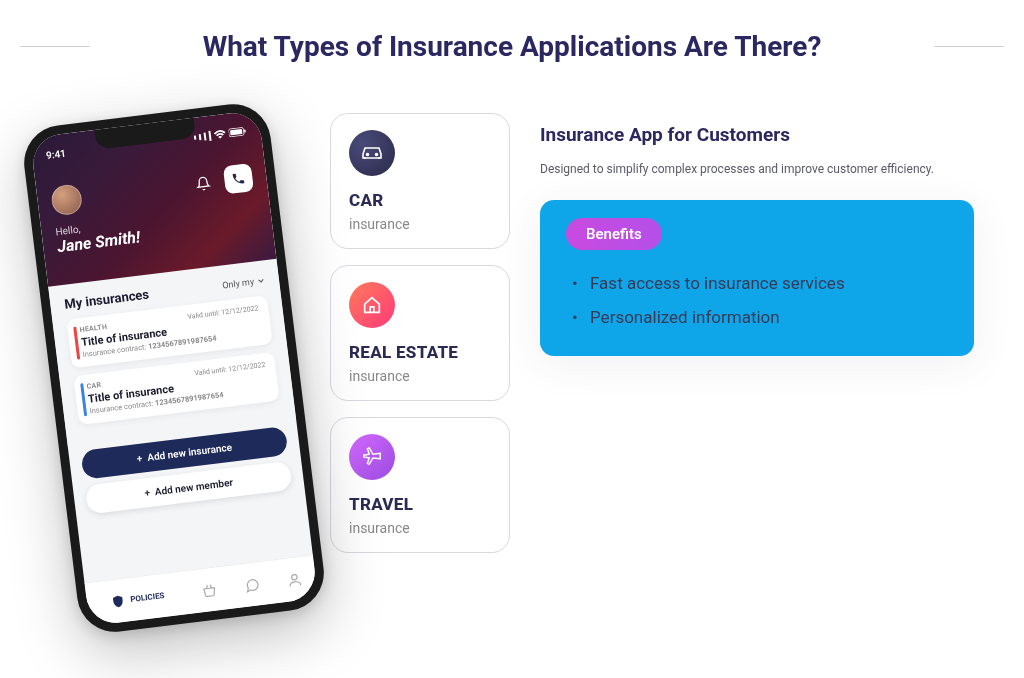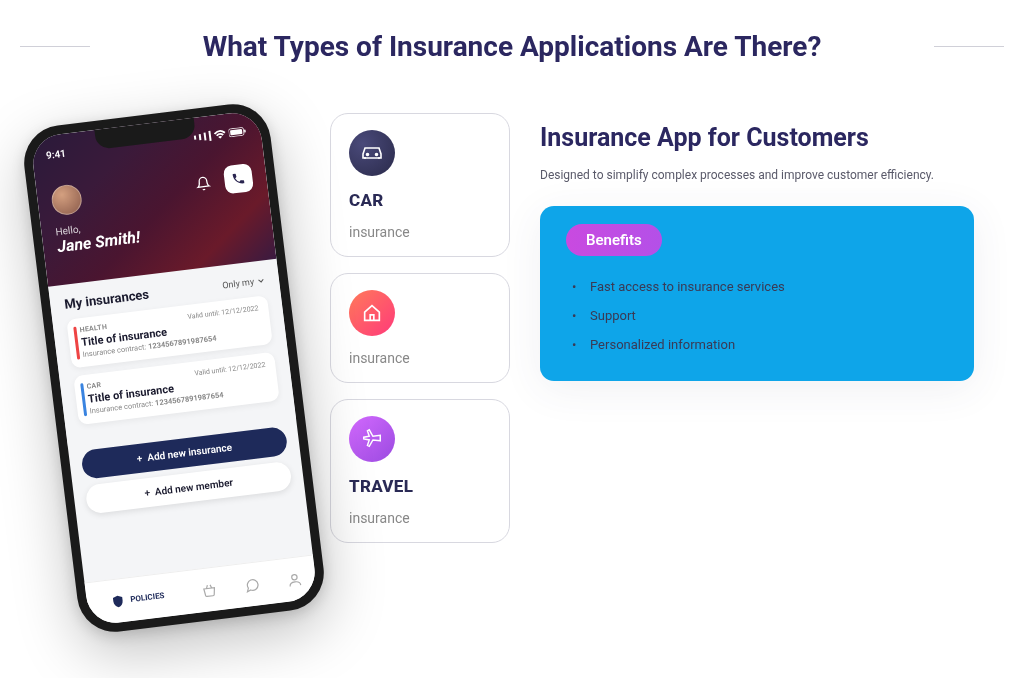--- a/index.html
+++ b/index.html
@@ -127,41 +127,41 @@
   .cat-ic {
     width:46px; height:46px; border-radius:50%;
     display:flex; align-items:center; justify-content:center;
     margin-bottom:14px;
     font-size:22px;
   }
   .cat-ic.car { background: radial-gradient(circle at 30% 30%, #4a4a7a, #2a2a4a); color:#fff;}
   .cat-ic.estate { background: linear-gradient(135deg,#ff7a5a,#ff3a7a); color:#fff;}
   .cat-ic.travel { background: linear-gradient(135deg,#d46aff,#9a4ae0); color:#fff;}
   .cat-title { font-size:17px; font-weight:800; color:#2a2a55; letter-spacing:0.3px;}
-  .cat-sub { font-size:14px; color:#888; margin-top:14px;}
+  .cat-sub { font-size:14px; color:#888; margin-top:6px;}
 
   
   .info { flex:1; padding:20px 10px 0 10px;}
-  .info-title { font-size:25px; font-weight:700; color:#2b2760; margin-bottom:14px;}
+  .info-title { font-size:19px; font-weight:700; color:#2b2760; margin-bottom:14px;}
   .info-desc { font-size:12px; color:#5a5a6a; line-height:1.5; margin-bottom:22px;}
   .benefits-card {
     background:#0ea5e9; border-radius:14px;
     box-shadow: 0 8px 40px rgba(60,60,100,0.08);
     padding:18px 26px 22px;
   }
   .badge {
     display:inline-block;
     background: linear-gradient(90deg,#c94ae0,#b450e8);
     color:#fff; font-weight:600; font-size:15px;
     padding:7px 20px; border-radius:20px;
     margin-bottom:16px;
   }
   .benefits-list { list-style:none; padding-left:6px;}
   .benefits-list li {
-    font-size:13px; color:#3a3a55; padding:7px 0 7px 18px;
+    font-size:17px; color:#3a3a55; padding:7px 0 7px 18px;
     position:relative;
   }
   .benefits-list li::before {
     content:"•"; position:absolute; left:0; color:#3a3a55;
   }
 </style>
 </head>
 <body>
 
 <div class="header-row">
@@ -303,39 +303,39 @@
       </div>
       <div class="cat-title">CAR</div>
       <div class="cat-sub">insurance</div>
     </div>
     <div class="cat">
       <div class="cat-ic estate">
         <svg width="22" height="22" viewBox="0 0 24 24" fill="none" stroke="#fff" stroke-width="1.8">
             <path d="M4 11 L12 4 L20 11 V20 H4 Z M10 20v-6h4v6"></path>
           </svg>
       </div>
+      <div class="cat-title">REAL ESTATE</div>
       <div class="cat-sub">insurance</div>
     </div>
     <div class="cat">
       <div class="cat-ic travel">
         <svg width="22" height="22" viewBox="0 0 24 24" fill="none" stroke="#fff" stroke-width="1.6">
             <path d="M21 14 l-8-1-4 7-2-1 2-6-6-1 0-2 6-1-2-6 2-1 4 7 8-1z"></path>
           </svg>
       </div>
       <div class="cat-title">TRAVEL</div>
       <div class="cat-sub">insurance</div>
     </div>
   </div>
 
   <div class="info">
     <div class="info-title">Insurance App for Customers</div>
     <div class="info-desc">Designed to simplify complex processes and improve customer efficiency.</div>
     <div class="benefits-card">
       <div class="badge">Benefits</div>
       <ul class="benefits-list">
         <li>Fast access to insurance services</li>
-        <li>Support</li>
         <li>Personalized information</li>
       </ul>
     </div>
   </div>
 
 </div>
 
 </body></html>

